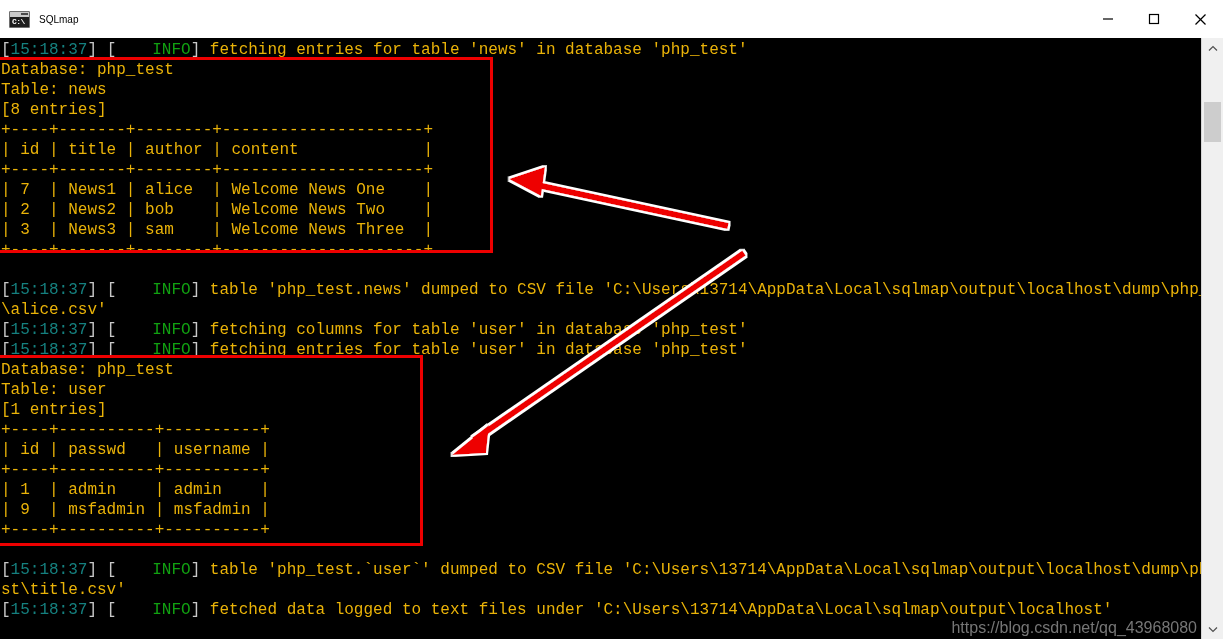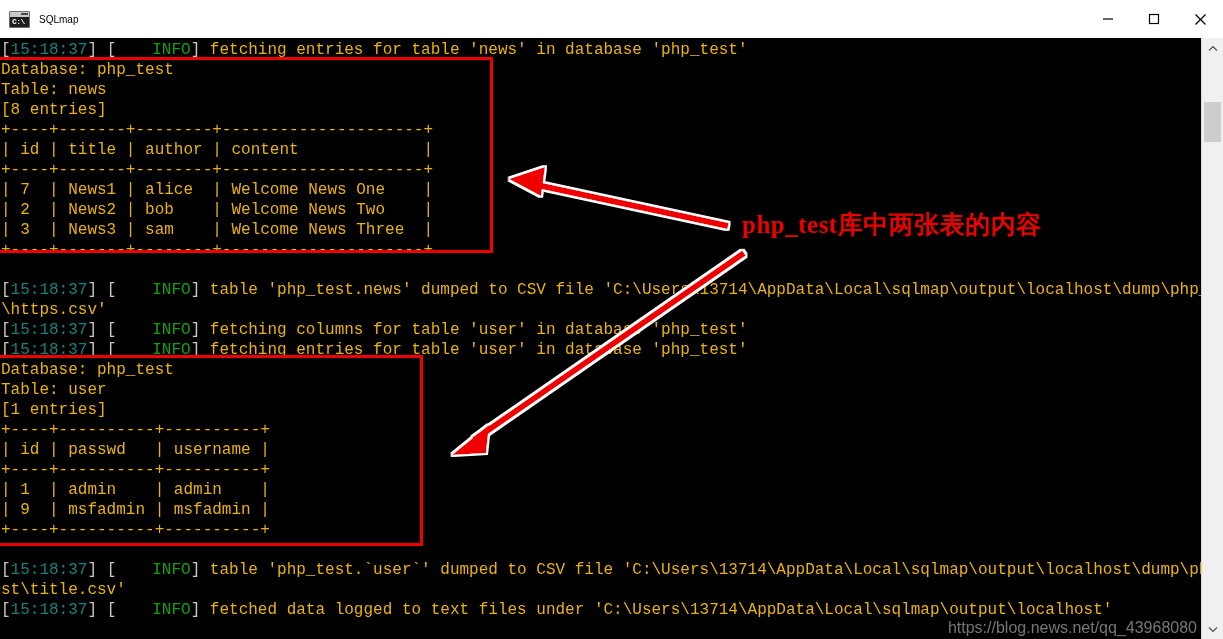--- a/index.html
+++ b/index.html
@@ -238,21 +238,21 @@
 <span class="msg">[8 entries]</span>
 <span class="msg">+----+-------+--------+---------------------+</span>
 <span class="msg">| id | title | author | content             |</span>
 <span class="msg">+----+-------+--------+---------------------+</span>
 <span class="msg">| 7  | News1 | alice  | Welcome News One    |</span>
 <span class="msg">| 2  | News2 | bob    | Welcome News Two    |</span>
 <span class="msg">| 3  | News3 | sam    | Welcome News Three  |</span>
 <span class="msg">+----+-------+--------+---------------------+</span>
 <span class="msg"></span>
 <span class="brk">[</span><span class="ts">15:18:37</span><span class="brk">] [</span><span class="info">INFO</span><span class="brk">] </span><span class="msg">table 'php_test.news' dumped to CSV file 'C:\Users\13714\AppData\Local\sqlmap\output\localhost\dump\php_test</span>
-<span class="msg">\https.csv'</span>
+<span class="msg">\alice.csv'</span>
 <span class="brk">[</span><span class="ts">15:18:37</span><span class="brk">] [</span><span class="info">INFO</span><span class="brk">] </span><span class="msg">fetching columns for table 'user' in database 'php_test'</span>
 <span class="brk">[</span><span class="ts">15:18:37</span><span class="brk">] [</span><span class="info">INFO</span><span class="brk">] </span><span class="msg">fetching entries for table 'user' in database 'php_test'</span>
 <span class="msg">Database: php_test</span>
 <span class="msg">Table: user</span>
 <span class="msg">[1 entries]</span>
 <span class="msg">+----+----------+----------+</span>
 <span class="msg">| id | passwd   | username |</span>
 <span class="msg">+----+----------+----------+</span>
 <span class="msg">| 1  | admin    | admin    |</span>
 <span class="msg">| 9  | msfadmin | msfadmin |</span>
@@ -300,18 +300,17 @@
         <line x1="728" y1="226" x2="528" y2="183" stroke="#ee0000" stroke-width="6"></line>
         <polygon points="509,179 545,167 541,196" fill="#ee0000"></polygon>
       </g>
 
       <g filter="url(#arrowGlow)">
         <line x1="744" y1="253" x2="474" y2="440" stroke="#ee0000" stroke-width="6"></line>
         <polygon points="452,455 489,425 486,453" fill="#ee0000"></polygon>
       </g>
     </svg>
 
-    <div id="annotation-label">php_test库中两张表的内容</div>
-
-    <div id="watermark">https://blog.news.net/qq_43968080</div>
+
+    <div id="watermark">https://blog.csdn.net/qq_43968080</div>
   </div>
 
 </div>
 
 </body></html>

